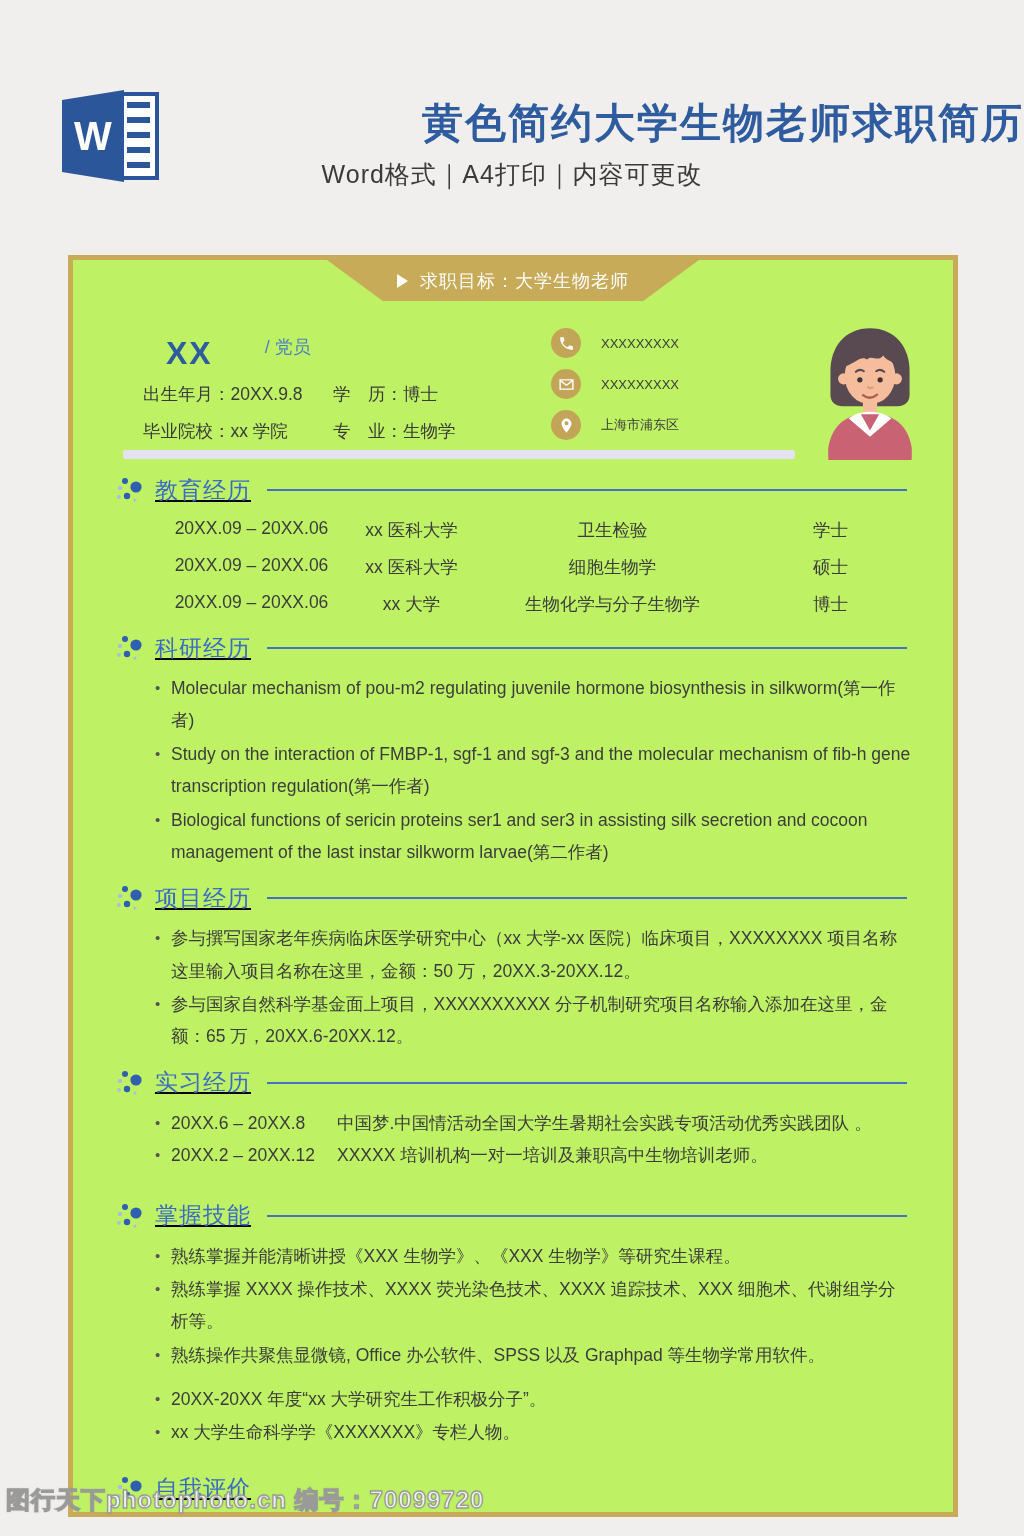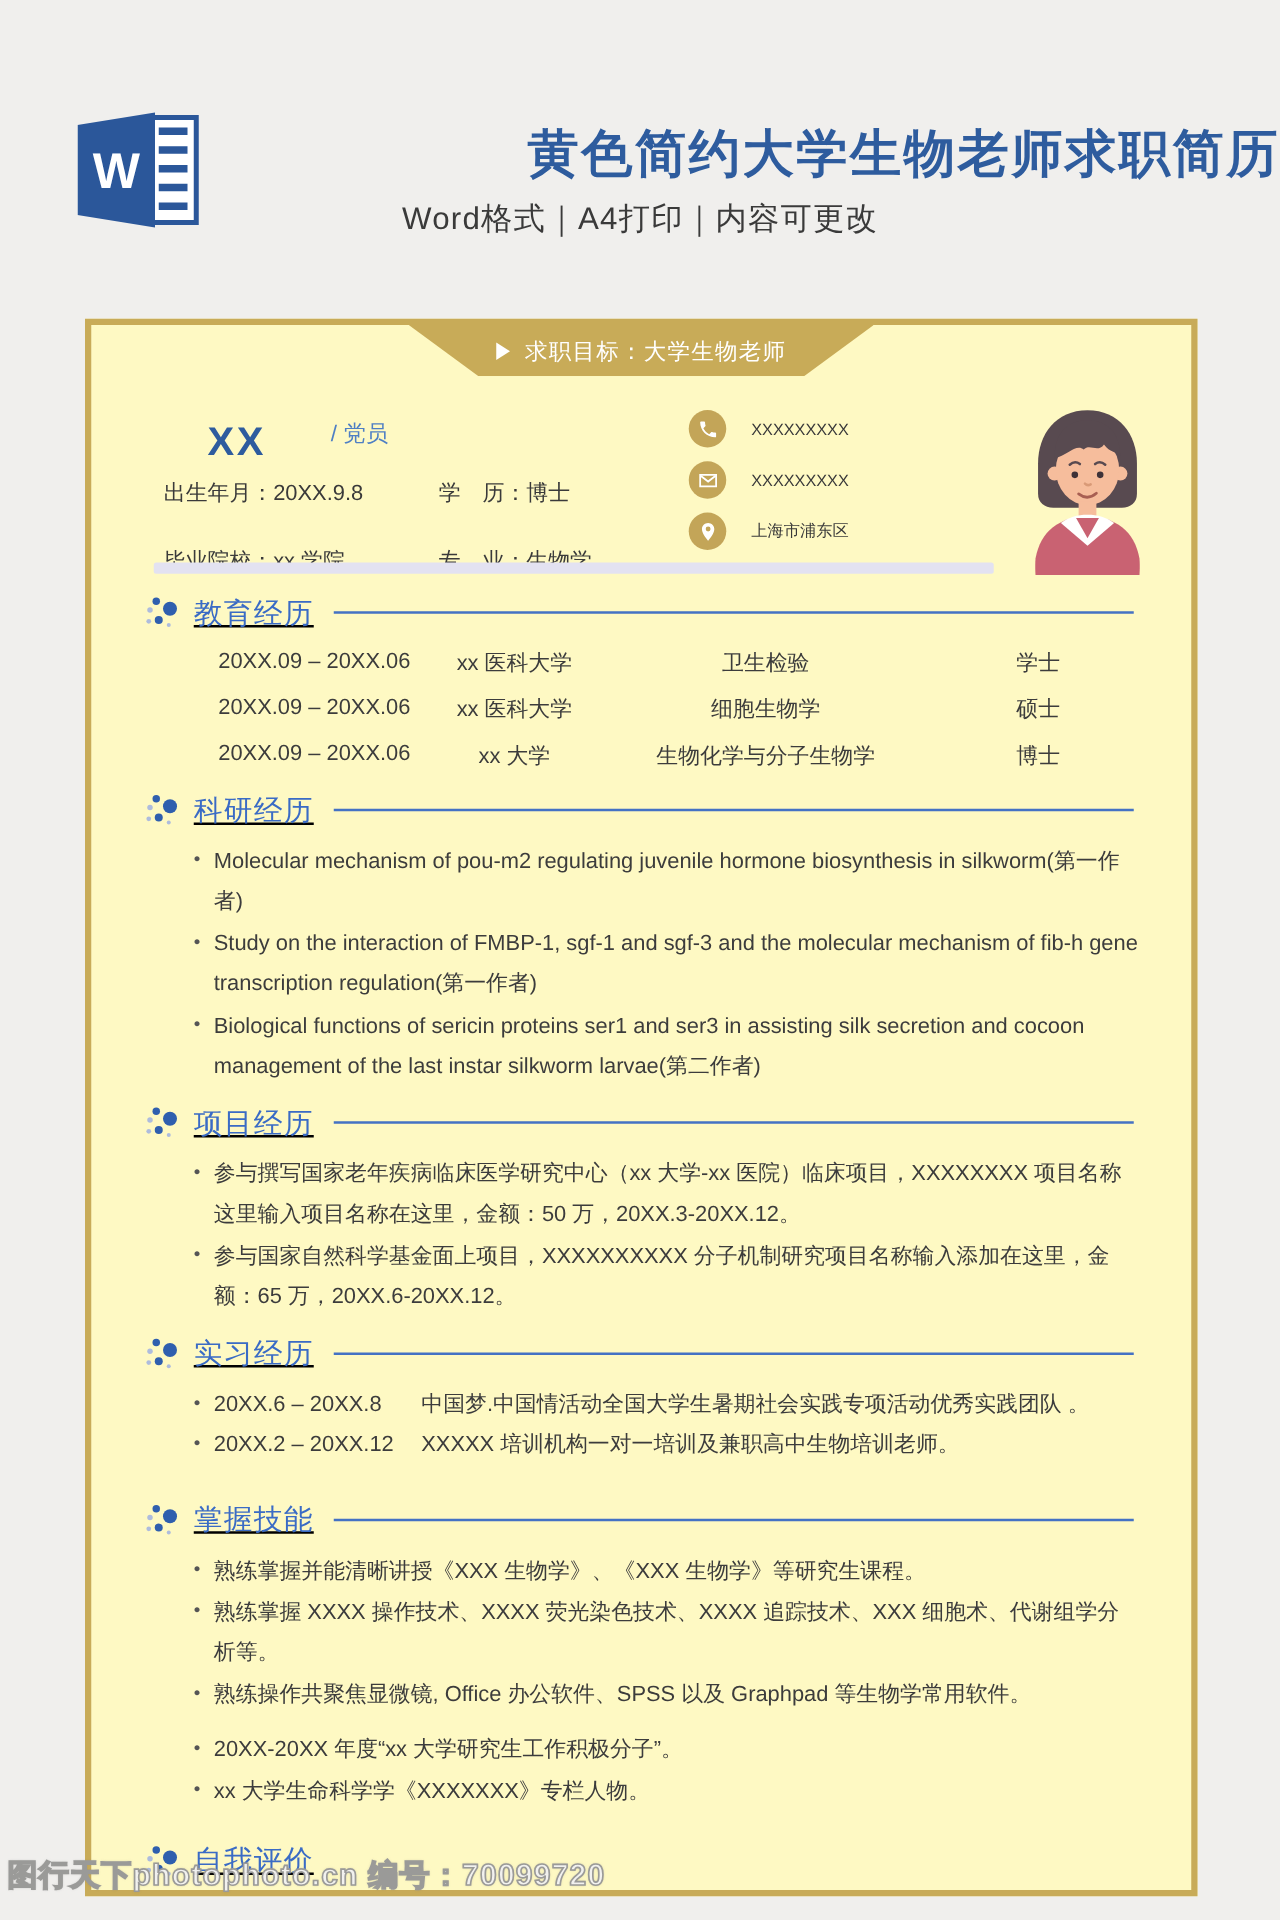--- a/index.html
+++ b/index.html
@@ -22,43 +22,43 @@
     color:#2e5c9e; letter-spacing:2px;
   }
   .page-subtitle {
     position:absolute; left:0; top:158px; width:100%;
     text-align:center; font-size:25px; color:#3a3a3a; letter-spacing:1px;
   }
 
   
   .card {
     position:absolute; left:68px; top:255px; width:890px; height:1262px;
-    background:#fef9c3; border:5px solid #c8ab58; overflow:hidden;
+    background:#bef264; border:5px solid #c8ab58; overflow:hidden;
   }
   .ribbon {
     position:absolute; top:0; left:50%; transform:translateX(-50%);
     width:372px; height:41px; background:#c8ab58;
     clip-path:polygon(0 0, 100% 0, 85% 100%, 15% 100%);
     display:flex; align-items:center; justify-content:center; gap:12px;
   }
   .ribbon-label { color:#ffffff; font-size:18px; letter-spacing:1px; }
   .play-tri {
     width:0; height:0; border-top:7px solid transparent;
     border-bottom:7px solid transparent; border-left:11px solid #ffffff;
   }
 
   
   .profile { position:relative; height:212px; }
   .name-row { position:absolute; left:93px; top:75px; display:flex; align-items:flex-start; }
   .name { font-size:32px; font-weight:bold; color:#2e5c9e; letter-spacing:2px; }
   .party { margin-left:52px; font-size:18px; color:#4e7fc4; }
   .info-grid {
-    position:absolute; left:58px; top:122px;
+    position:absolute; left:70px; top:122px;
     display:grid; grid-template-columns:190px 170px; row-gap:13px;
-    font-size:17.5px; color:#3a3a3a;gap:30px;
+    font-size:17.5px; color:#3a3a3a;
   }
   .contacts { position:absolute; left:478px; top:68px; }
   .contact-row { display:flex; align-items:center; height:30px; margin-bottom:11px; }
   .contact-badge {
     width:30px; height:30px; border-radius:50%; background:#c3a558;
     display:flex; align-items:center; justify-content:center; flex:0 0 30px;
   }
   .contact-val { margin-left:20px; font-size:13px; color:#3a3a3a; }
   .avatar { position:absolute; right:22px; top:58px; }
   .profile-divider {

